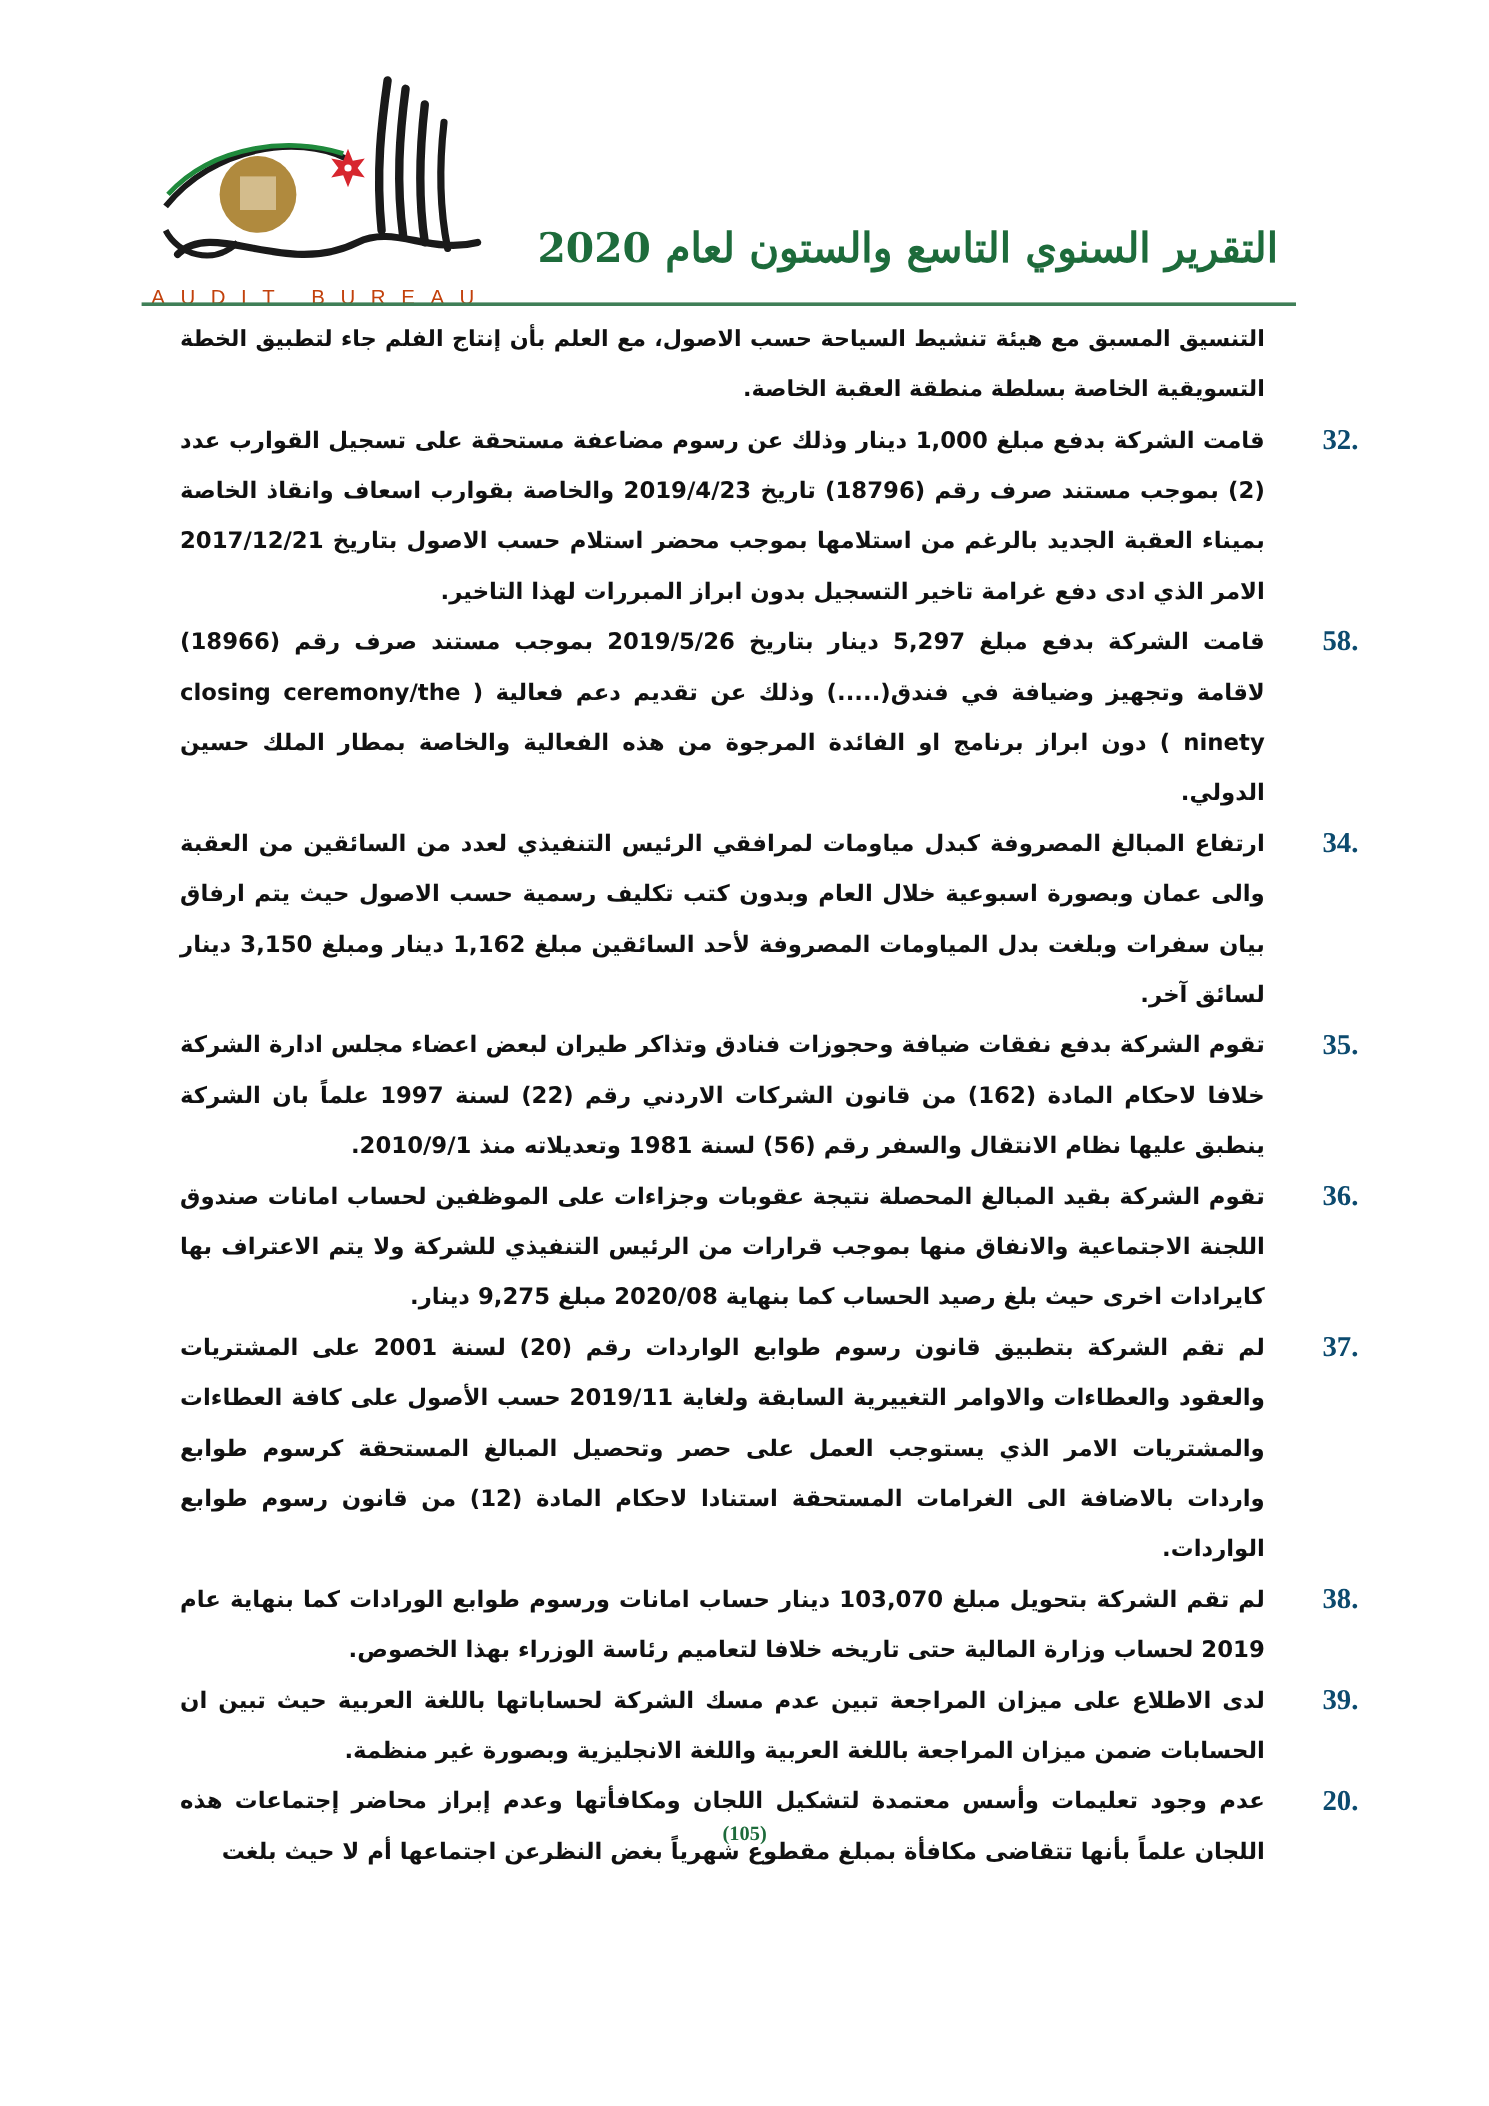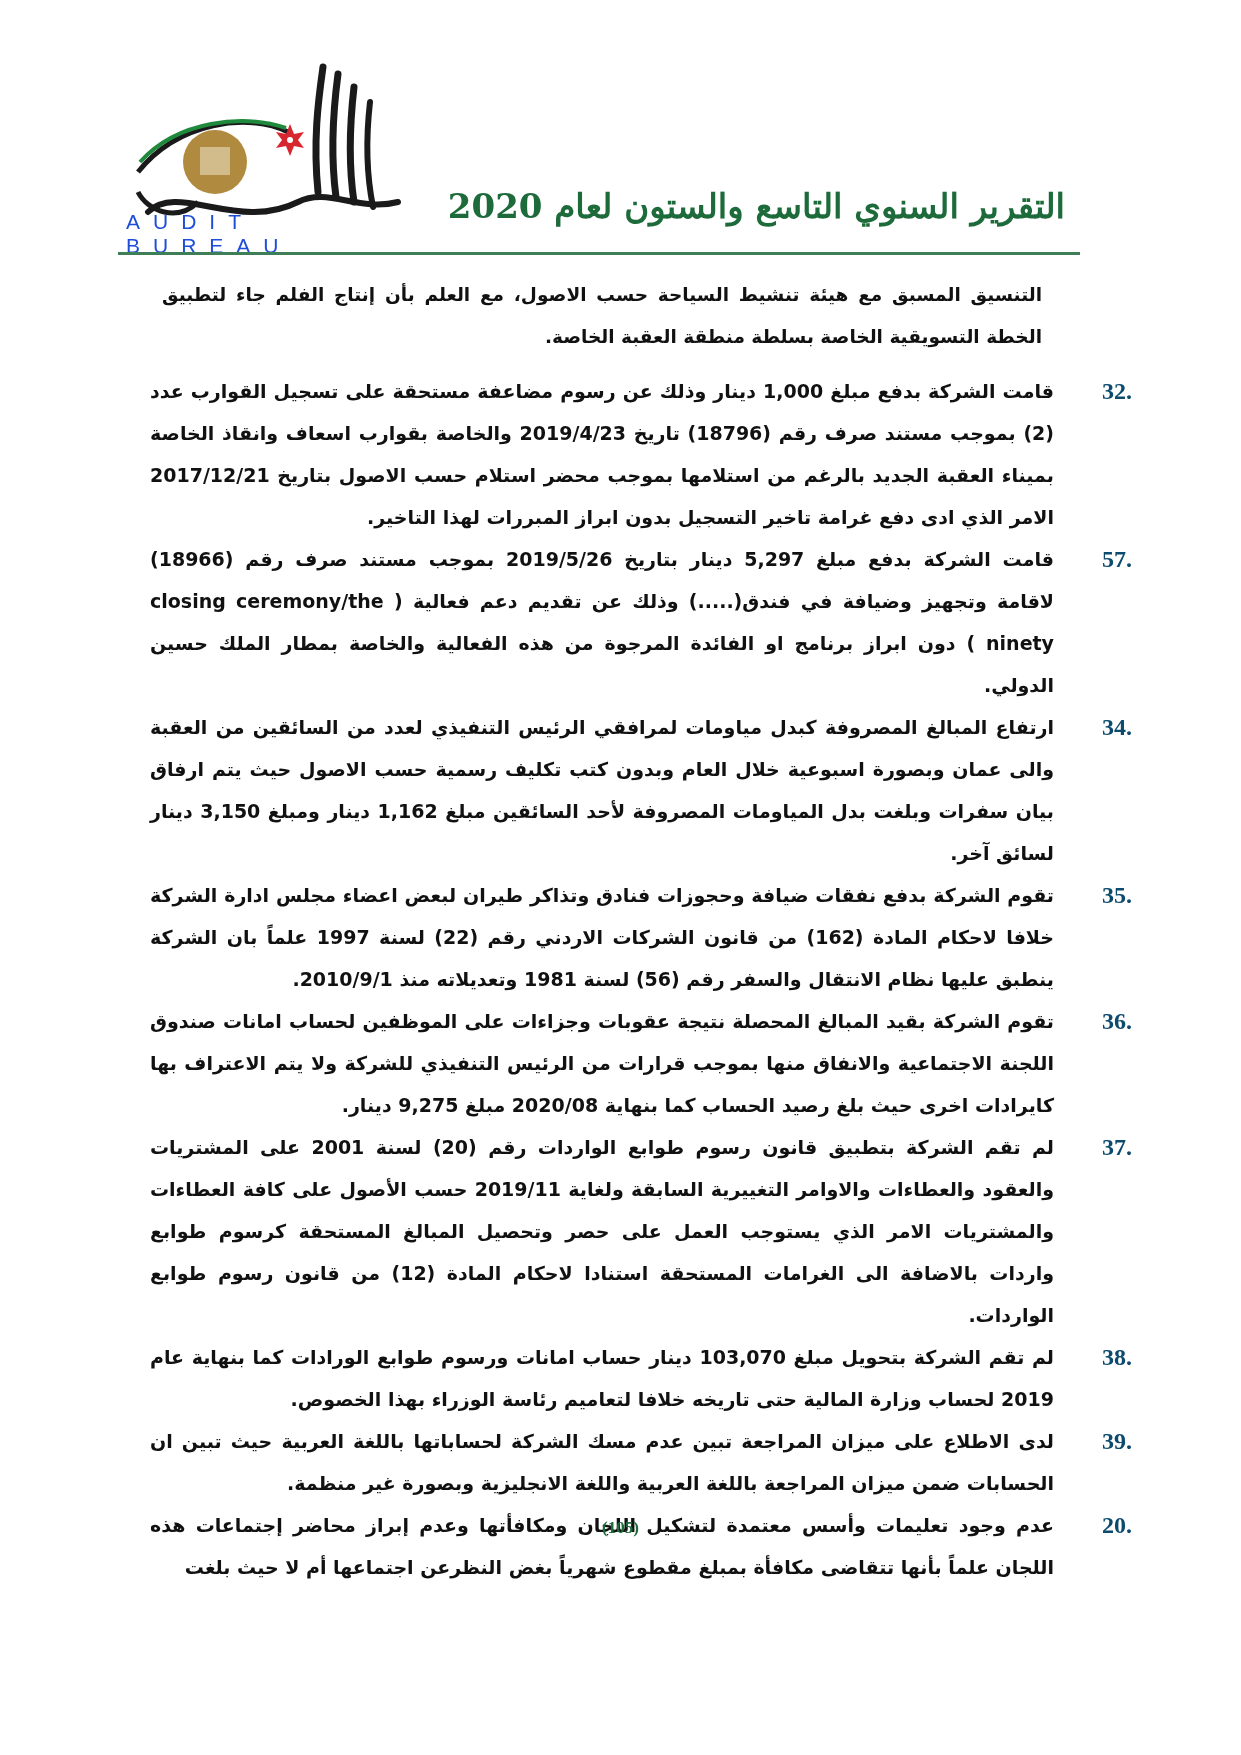--- a/index.html
+++ b/index.html
@@ -1,26 +1,26 @@
 <!DOCTYPE html>
 <html><head>
   <meta charset="utf-8">
   <style>
     html, body { margin: 0; padding: 0; background: #ffffff; }
     body { width: 1241px; height: 1755px; position: relative; overflow: hidden; font-family: "DejaVu Sans", sans-serif; color: #111; }
 
     .header { position: absolute; left: 0; top: 0; width: 1241px; height: 260px; }
     .logo { position: absolute; left: 118px; top: 62px; width: 300px; height: 196px; }
     .logo svg { position: absolute; left: 0; top: 0; }
-    .logo-caption { position: absolute; left: 8px; bottom: 0; font-family: "Liberation Sans", sans-serif; font-size: 21px; letter-spacing: 13px; color: #1d4ed8; }
+    .logo-caption { position: absolute; left: 8px; bottom: 0; font-family: "Liberation Sans", sans-serif; font-size: 17px; letter-spacing: 13px; color: #c2410c; }
     .report-title { position: absolute; right: 176px; top: 140px; font-family: "DejaVu Serif", serif; font-weight: bold; font-size: 34px; color: #1d6b3b; direction: rtl; white-space: nowrap; margin-top: 46px; }
     .header-rule { position: absolute; left: 118px; top: 252px; width: 962px; height: 3px; background: #3f7f57; }
 
     .content { position: absolute; left: 150px; top: 262px; width: 922px; direction: rtl; }
-    .cont-para { font-weight: bold; font-size: 18.5px; line-height: 42px; text-align: justify; padding-right: 18px; margin: 12px; }
+    .cont-para { font-weight: bold; font-size: 18.5px; line-height: 42px; text-align: justify; padding-right: 18px; margin: 0; }
     .item { position: relative; margin: 0; }
     .item-num { position: absolute; right: -60px; top: 0; font-family: "Liberation Serif", serif; font-size: 24px; line-height: 42px; direction: ltr; color: #0c4a6e; font-weight: bold; }
     .item-text { font-weight: bold; font-size: 19px; line-height: 42px; text-align: justify; padding-right: 18px; margin: 0; }
 
     .page-number { position: absolute; left: 0; width: 1241px; top: 1518px; text-align: center; font-family: "Liberation Serif", serif; font-weight: bold; font-size: 17px; color: #1d6b3b; }
   </style>
 </head>
 <body>
 
 <div class="header">
@@ -47,21 +47,21 @@
 </div>
 
 <div class="content">
   <p class="cont-para">التنسيق المسبق مع هيئة تنشيط السياحة حسب الاصول، مع العلم بأن إنتاج الفلم جاء لتطبيق الخطة التسويقية الخاصة بسلطة منطقة العقبة الخاصة.</p>
 
   <div class="item">
     <span class="item-num">32.</span>
     <p class="item-text">قامت الشركة بدفع مبلغ 1,000 دينار وذلك عن رسوم مضاعفة مستحقة على تسجيل القوارب عدد (2) بموجب مستند صرف رقم (18796) تاريخ 2019/4/23 والخاصة بقوارب اسعاف وانقاذ الخاصة بميناء العقبة الجديد بالرغم من استلامها بموجب محضر استلام حسب الاصول بتاريخ 2017/12/21 الامر الذي ادى دفع غرامة تاخير التسجيل بدون ابراز المبررات لهذا التاخير.</p>
   </div>
   <div class="item">
-    <span class="item-num">57.</span>
+    <span class="item-num">58.</span>
     <p class="item-text">قامت الشركة بدفع مبلغ 5,297 دينار بتاريخ 2019/5/26 بموجب مستند صرف رقم (18966) لاقامة وتجهيز وضيافة في فندق(.....) وذلك عن تقديم دعم فعالية ( closing ceremony/the ninety ) دون ابراز برنامج او الفائدة المرجوة من هذه الفعالية والخاصة بمطار الملك حسين الدولي.</p>
   </div>
   <div class="item">
     <span class="item-num">34.</span>
     <p class="item-text">ارتفاع المبالغ المصروفة كبدل مياومات لمرافقي الرئيس التنفيذي لعدد من السائقين من العقبة والى عمان وبصورة اسبوعية خلال العام وبدون كتب تكليف رسمية حسب الاصول حيث يتم ارفاق بيان سفرات وبلغت بدل المياومات المصروفة لأحد السائقين مبلغ 1,162 دينار ومبلغ 3,150 دينار لسائق آخر.</p>
   </div>
   <div class="item">
     <span class="item-num">35.</span>
     <p class="item-text">تقوم الشركة بدفع نفقات ضيافة وحجوزات فنادق وتذاكر طيران لبعض اعضاء مجلس ادارة الشركة خلافا لاحكام المادة (162) من قانون الشركات الاردني رقم (22) لسنة 1997 علماً بان الشركة ينطبق عليها نظام الانتقال والسفر رقم (56) لسنة 1981 وتعديلاته منذ 2010/9/1.</p>
   </div>

